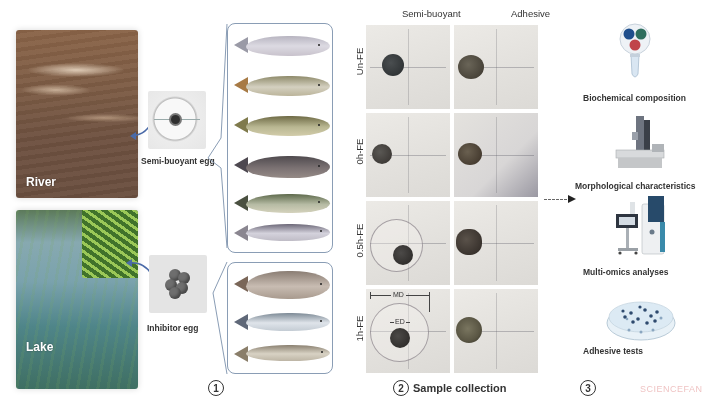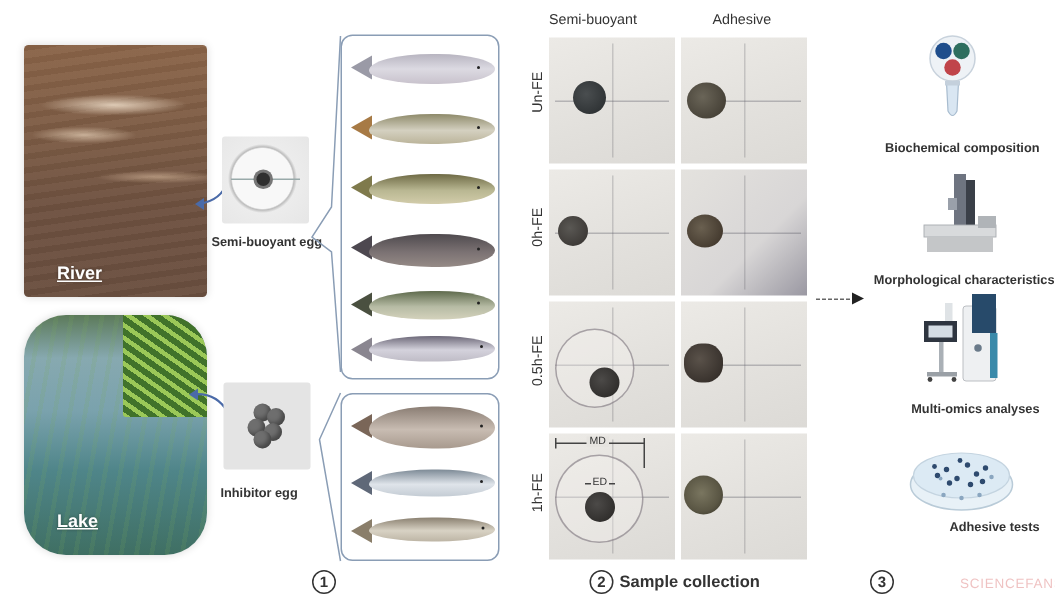--- a/index.html
+++ b/index.html
@@ -11,33 +11,32 @@
   
   .photo { position: absolute; overflow: hidden; border-radius: 3px; box-shadow: 0 0 6px rgba(0,0,0,0.15); }
   .river { left: 16px; top: 30px; width: 122px; height: 168px;
     background:
       radial-gradient(ellipse 70px 10px at 60px 40px, rgba(255,240,220,0.75), rgba(255,240,220,0) 70%),
       radial-gradient(ellipse 50px 8px at 40px 60px, rgba(255,235,210,0.6), rgba(255,235,210,0) 70%),
       radial-gradient(ellipse 60px 6px at 90px 88px, rgba(240,210,180,0.5), rgba(240,210,180,0) 70%),
       repeating-linear-gradient(172deg, rgba(0,0,0,0.04) 0 4px, rgba(255,255,255,0.03) 4px 9px),
       linear-gradient(180deg, #8a6448 0%, #7d5c45 35%, #6e5140 65%, #6a4f3f 100%);
   }
-  .lake { left: 16px; top: 210px; width: 122px; height: 160px;
+  .lake { left: 16px; top: 210px; width: 122px; height: 179px;
     background:
       linear-gradient(90deg, rgba(0,0,0,0) 0%, rgba(0,0,0,0) 100%),
       repeating-linear-gradient(100deg, rgba(120,170,90,0.15) 0 3px, rgba(0,0,0,0) 3px 10px),
       linear-gradient(180deg, #5c7a5a 0%, #87a9b0 18%, #7aa2ad 40%, #4f8589 65%, #3f6f63 100%);
-    border-radius: 28px;
   }
   .lake-plant { position: absolute; left: 66px; top: 0px; width: 56px; height: 68px;
     background:
       repeating-linear-gradient(35deg, rgba(160,205,90,0.9) 0 3px, rgba(60,110,40,0.9) 3px 7px),
       #6a9a40;
     border-bottom-left-radius: 2px; }
-  .photo-label { position: absolute; left: 22px; color: #fff; font-weight: bold; font-size: 12px; text-shadow: 0 0 2px rgba(0,0,0,0.4); text-decoration: underline; }
+  .photo-label { position: absolute; left: 10px; color: #fff; font-weight: bold; font-size: 12px; text-shadow: 0 0 2px rgba(0,0,0,0.4); }
 
   
   .egg-thumb { position: absolute; width: 58px; height: 58px; background: #e9e9e9; border-radius: 2px; }
   .semi-thumb { left: 148px; top: 91px;
     background: radial-gradient(circle at 27px 28px, #f8f8f8 0 20px, #bdbdbd 21px, #ececec 23px, #e6e6e6 100%); }
   .semi-thumb .dot { position: absolute; left: 23px; top: 24px; width: 9px; height: 9px; border-radius: 50%; background: #2f2f2f; box-shadow: 0 0 0 2px #777; }
   .semi-thumb .line { position: absolute; left: 6px; top: 28px; width: 46px; height: 1px; background: #9aa; }
   .adh-thumb { left: 149px; top: 255px; background: #e4e4e4; }
   .adh-thumb .e { position: absolute; width: 12px; height: 12px; border-radius: 50%; background: #6e6e6e; box-shadow: inset -2px -2px 3px rgba(0,0,0,0.35); }
   .egg-caption { position: absolute; font-size: 8.5px; font-weight: bold; color: #333; white-space: nowrap; }
@@ -45,38 +44,38 @@
   
   .fish-panel { position: absolute; border: 1.2px solid #8a9db5; border-radius: 8px; background: #fff; }
   .fish-panel.top { left: 227px; top: 23px; width: 106px; height: 230px; }
   .fish-panel.bot { left: 227px; top: 262px; width: 106px; height: 112px; }
   .fish { position: absolute; height: 18px; }
   .fish .body { position: absolute; left: 12px; top: 0; right: 0; height: 100%; border-radius: 50% 45% 45% 50% / 55% 50% 50% 45%; }
   .fish .tail { position: absolute; left: 0; top: 1px; width: 0; height: 0; border-top: 8px solid transparent; border-bottom: 8px solid transparent; }
   .fish .eye { position: absolute; width: 2px; height: 2px; border-radius: 50%; background: #222; }
 
   
-  .col-head { position: absolute; top: 8px; font-size: 9.5px; color: #333; white-space: nowrap; }
+  .col-head { position: absolute; top: 8px; font-size: 9.5px; color: #333; white-space: nowrap; margin-left: 36px; }
   .row-label { position: absolute; font-size: 9.5px; color: #333; transform: rotate(-90deg); transform-origin: center; white-space: nowrap; width: 60px; text-align: center; }
   .micro { position: absolute; width: 84px; height: 84px; overflow: hidden;
     background: linear-gradient(160deg, #eceae6 0%, #e2e0dc 60%, #dcdad6 100%); }
   .micro .hline { position: absolute; left: 4px; right: 4px; top: 50%; height: 1px; background: rgba(90,90,100,0.35); }
   .micro .vline { position: absolute; top: 4px; bottom: 4px; left: 50%; width: 1px; background: rgba(90,90,100,0.25); }
   .micro .egg { position: absolute; border-radius: 50%; }
   .micro .membrane { position: absolute; border-radius: 50%; border: 1px solid rgba(110,100,110,0.55); background: rgba(245,244,240,0.35); }
   .dim { position: absolute; font-size: 7px; color: #333; white-space: nowrap; }
   .dim-line { position: absolute; height: 1px; background: #444; }
   .dim-tick { position: absolute; width: 1px; background: #444; }
 
   
   .arrow-line { position: absolute; left: 544px; top: 199px; width: 24px; height: 1px; background: repeating-linear-gradient(90deg, #666 0 3px, rgba(0,0,0,0) 3px 4px); }
   .arrow-head { position: absolute; left: 568px; top: 195px; width: 0; height: 0; border-left: 8px solid #222; border-top: 4.5px solid transparent; border-bottom: 4.5px solid transparent; }
 
   
-  .det-label { position: absolute; font-size: 8.5px; font-weight: bold; color: #333; white-space: nowrap; text-align: right; }
+  .det-label { position: absolute; font-size: 8.5px; font-weight: bold; color: #333; white-space: nowrap; text-align: left; }
 
   
   .section-title { position: absolute; top: 380px; display: flex; align-items: center; gap: 4px; font-size: 11px; font-weight: bold; color: #333; white-space: nowrap; }
   .num-circle { width: 16px; height: 16px; border: 1.3px solid #333; border-radius: 50%; display: flex; align-items: center; justify-content: center; font-size: 10px; font-weight: bold; }
   .watermark { position: absolute; left: 640px; top: 384px; font-size: 9px; color: rgba(220,120,120,0.45); letter-spacing: 0.5px; }
 </style>
 </head>
 <body>
 
 <div class="photo river">

